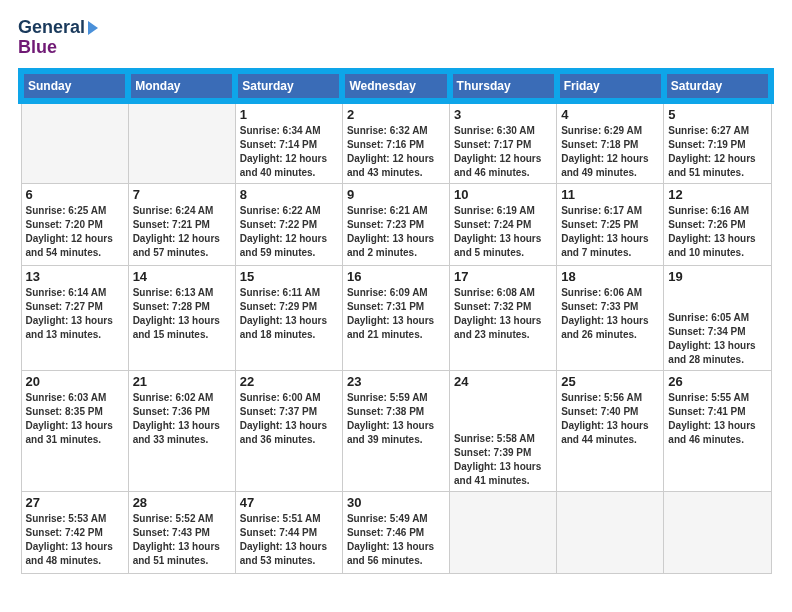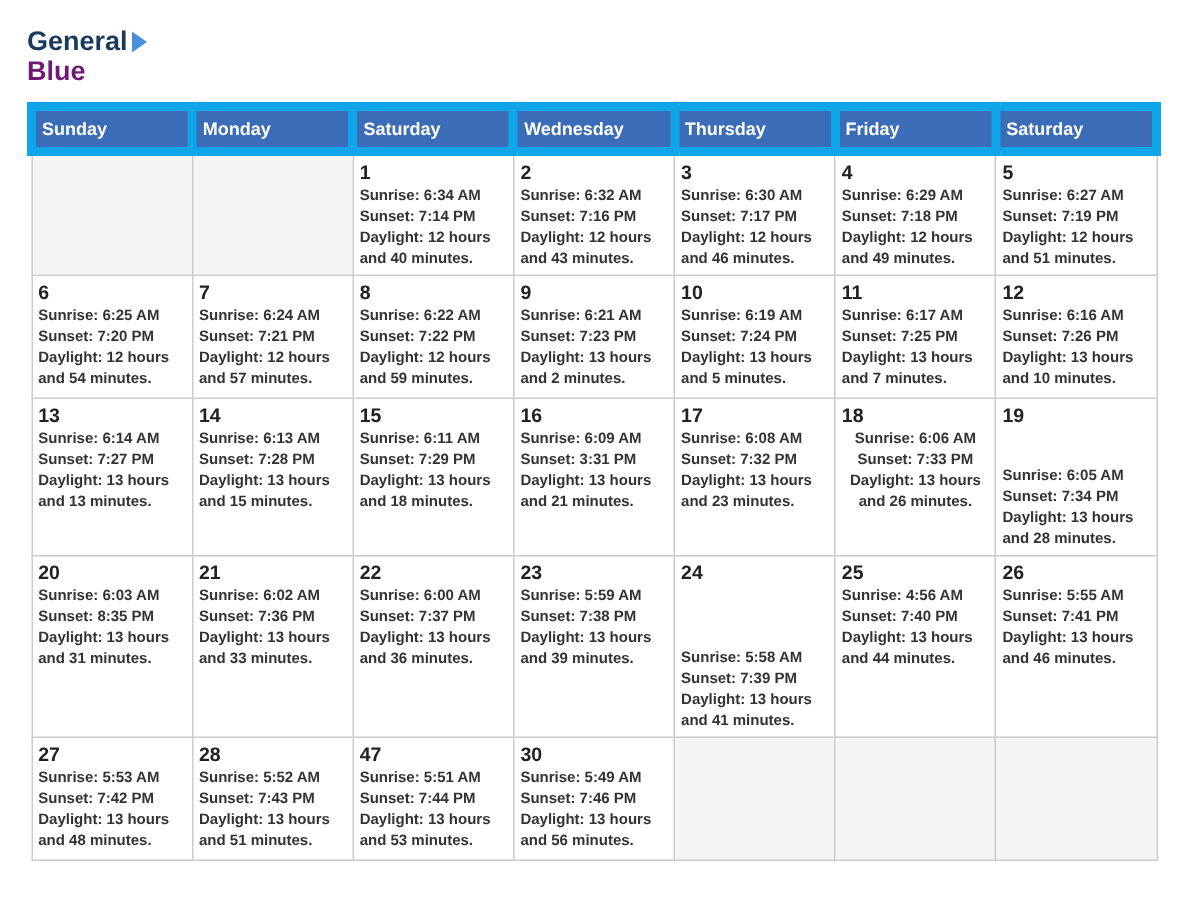--- a/index.html
+++ b/index.html
@@ -235,34 +235,34 @@
           <td>
             <div class="day-number">15</div>
             <div class="day-info" style="white-space: pre-line;">Sunrise: 6:11 AM
 Sunset: 7:29 PM
 Daylight: 13 hours
 and 18 minutes.</div>
           </td>
           <td>
             <div class="day-number">16</div>
             <div class="day-info" style="white-space: pre-line;">Sunrise: 6:09 AM
-Sunset: 3:31 PM
+Sunset: 7:31 PM
 Daylight: 13 hours
 and 21 minutes.</div>
           </td>
           <td>
             <div class="day-number">17</div>
             <div class="day-info" style="white-space: pre-line;">Sunrise: 6:08 AM
 Sunset: 7:32 PM
 Daylight: 13 hours
 and 23 minutes.</div>
           </td>
           <td>
             <div class="day-number">18</div>
-            <div class="day-info" style="white-space: pre-line; text-align: center;">Sunrise: 6:06 AM
+            <div class="day-info" style="white-space: pre-line;">Sunrise: 6:06 AM
 Sunset: 7:33 PM
 Daylight: 13 hours
 and 26 minutes.</div>
           </td>
           <td>
             <div class="day-number">19</div>
             <div class="day-info" style="white-space: pre-line; margin-top: 27px;">Sunrise: 6:05 AM
 Sunset: 7:34 PM
 Daylight: 13 hours
 and 28 minutes.</div>
@@ -299,21 +299,21 @@
           </td>
           <td>
             <div class="day-number">24</div>
             <div class="day-info" style="white-space: pre-line; margin-top: 43px;">Sunrise: 5:58 AM
 Sunset: 7:39 PM
 Daylight: 13 hours
 and 41 minutes.</div>
           </td>
           <td>
             <div class="day-number">25</div>
-            <div class="day-info" style="white-space: pre-line;">Sunrise: 4:56 AM
+            <div class="day-info" style="white-space: pre-line;">Sunrise: 5:56 AM
 Sunset: 7:40 PM
 Daylight: 13 hours
 and 44 minutes.</div>
           </td>
           <td>
             <div class="day-number">26</div>
             <div class="day-info" style="white-space: pre-line;">Sunrise: 5:55 AM
 Sunset: 7:41 PM
 Daylight: 13 hours
 and 46 minutes.</div>

